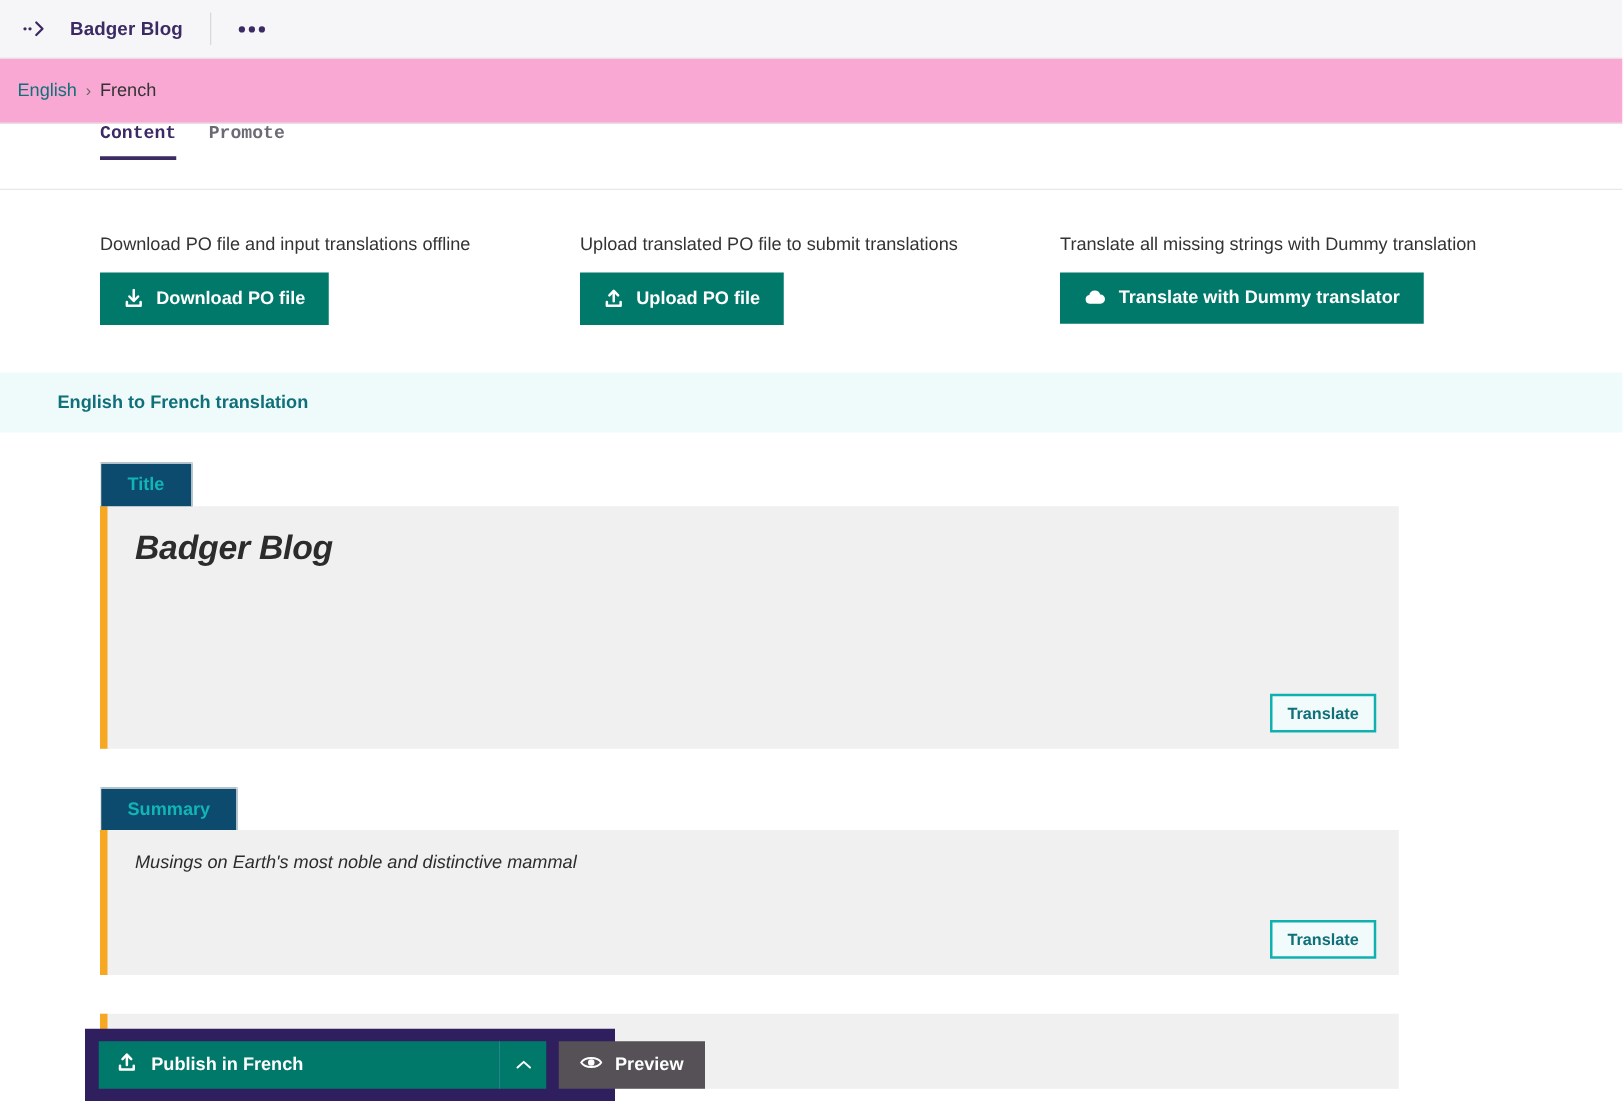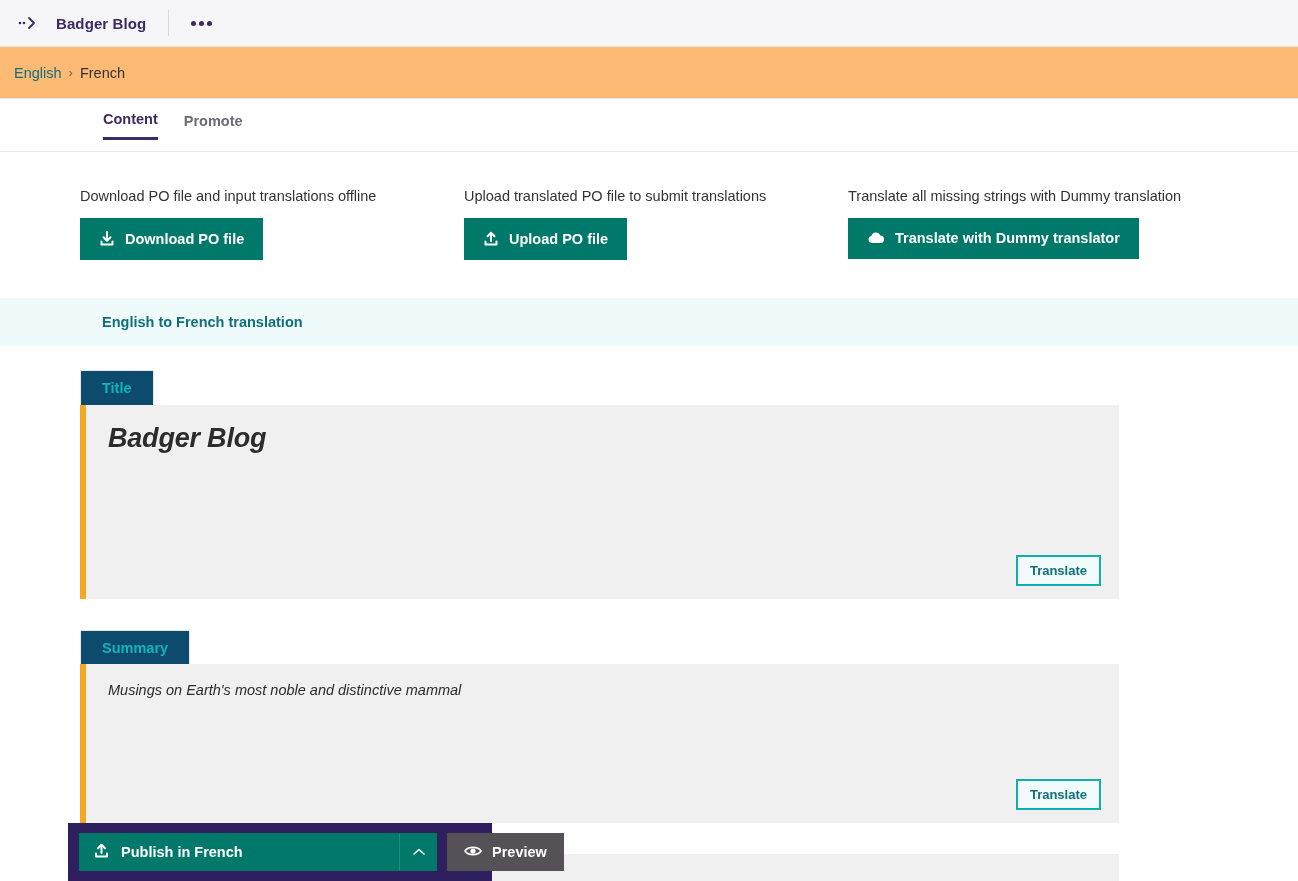--- a/index.html
+++ b/index.html
@@ -56,21 +56,21 @@
   .ellipsis-menu .dot {
     width: 5px;
     height: 5px;
     border-radius: 50%;
     background: #3b2a63;
   }
 
   
   .breadcrumb-bar {
     height: 52px;
-    background: #fdba74;
+    background: #f9a8d4;
     border-bottom: 1px solid #e6e6e6;
     display: flex;
     align-items: center;
     padding-left: 14px;
     box-sizing: border-box;
     font-size: 14.5px;
   }
   .crumb-link {
     color: #10707a;
     text-decoration: none;
@@ -82,24 +82,25 @@
     font-size: 13px;
   }
   .crumb-current {
     color: #333;
   }
 
   
   .tabs-row {
     height: 53px;
     display: flex;
-    align-items: center;
-    padding-left: 103px;
-    box-sizing: border-box;
-    position: relative;
+    align-items: flex-start;
+    padding-left: 80px;
+    box-sizing: border-box;
+    position: relative;
+    font-family: Liberation Mono, monospace;
   }
   .tabs-row::after {
     content: "";
     position: absolute;
     left: 0;
     right: 0;
     bottom: 0;
     height: 1px;
     background: #e8e8e8;
   }
@@ -148,21 +149,21 @@
   }
   .btn-teal svg { display: block; }
 
   
   .notify-banner {
     margin-top: 38px;
     height: 48px;
     background: #effafa;
     display: flex;
     align-items: center;
-    padding-left: 102px;
+    padding-left: 46px;
     box-sizing: border-box;
   }
   .notify-text {
     color: #10707a;
     font-size: 14.5px;
     font-weight: bold;
   }
 
   
   .fields-area {
@@ -190,21 +191,21 @@
   .field-body {
     background: #f0f0f0;
     border-left: 6px solid #f7a823;
     padding: 18px 22px 12px 22px;
     box-sizing: border-box;
     position: relative;
     display: flex;
     flex-direction: column;
   }
   .field-body.title-body { height: 194px; }
-  .field-body.summary-body { height: 159px; }
+  .field-body.summary-body { height: 116px; }
   .field-body.third-body { height: 60px; border-left-color: #f7a823; }
   .field-value-title {
     font-size: 27px;
     font-weight: bold;
     font-style: italic;
     color: #2c2c2c;
     letter-spacing: -0.2px;
   }
   .field-value-summary {
     font-size: 14.5px;

